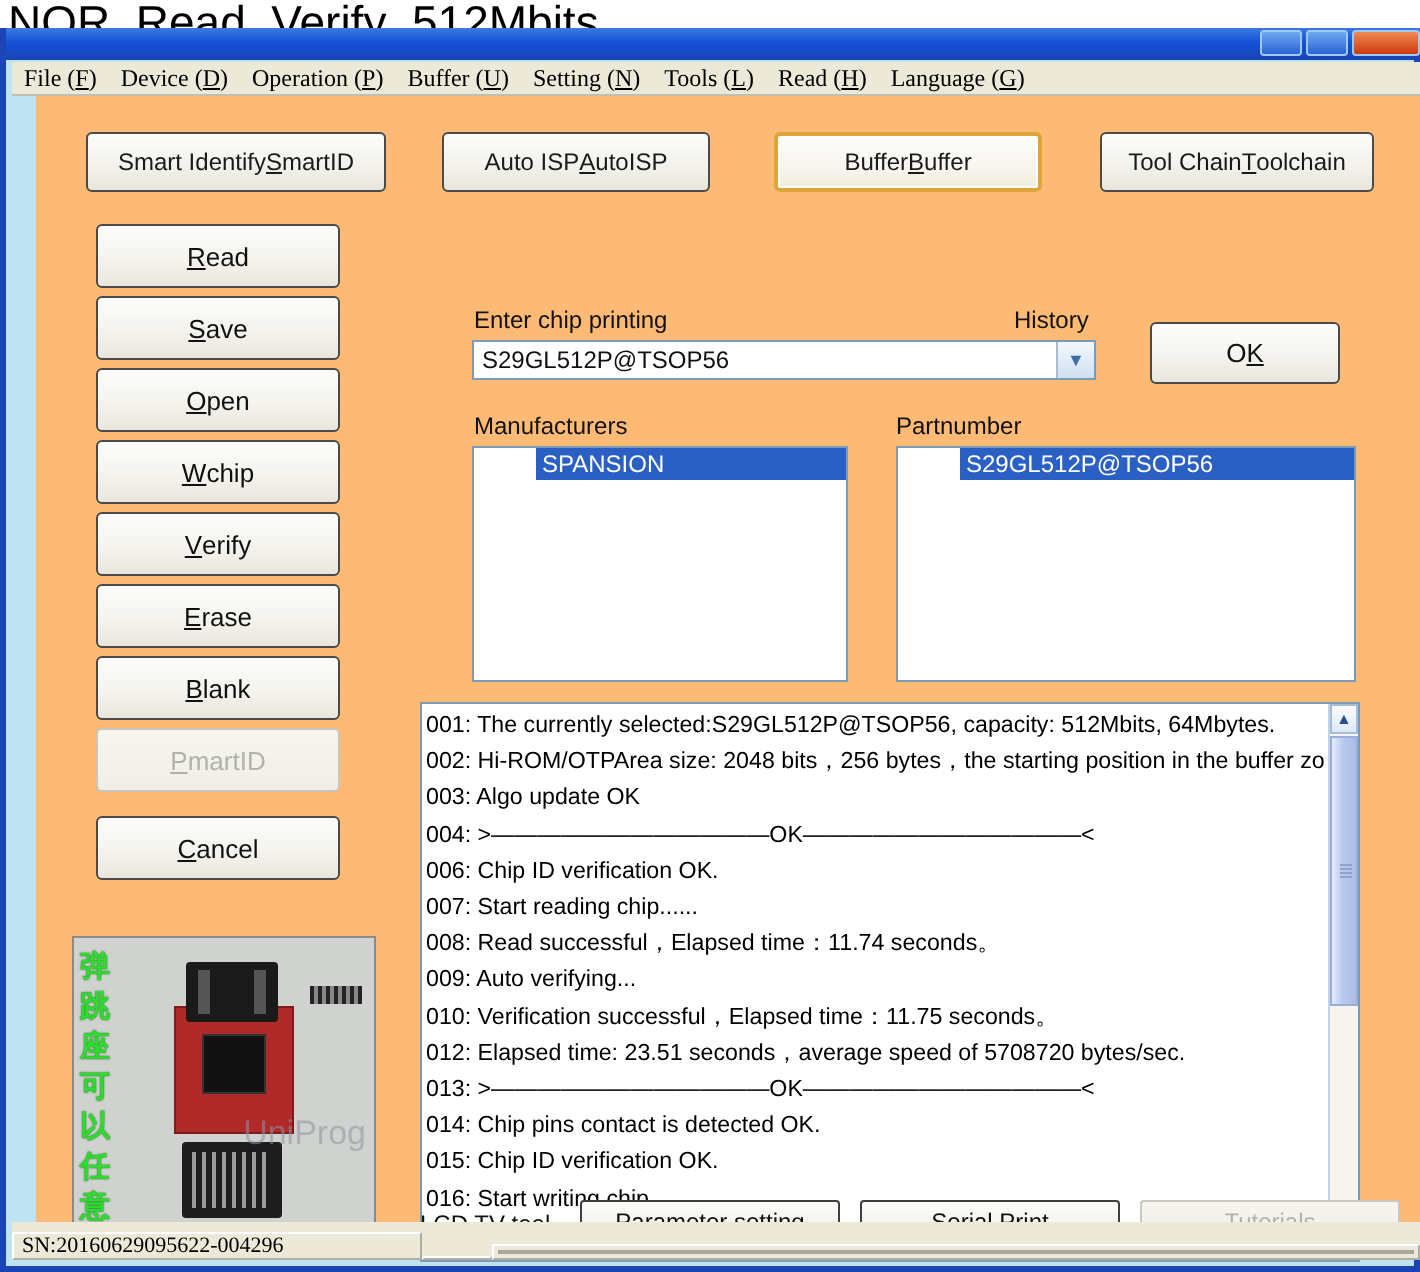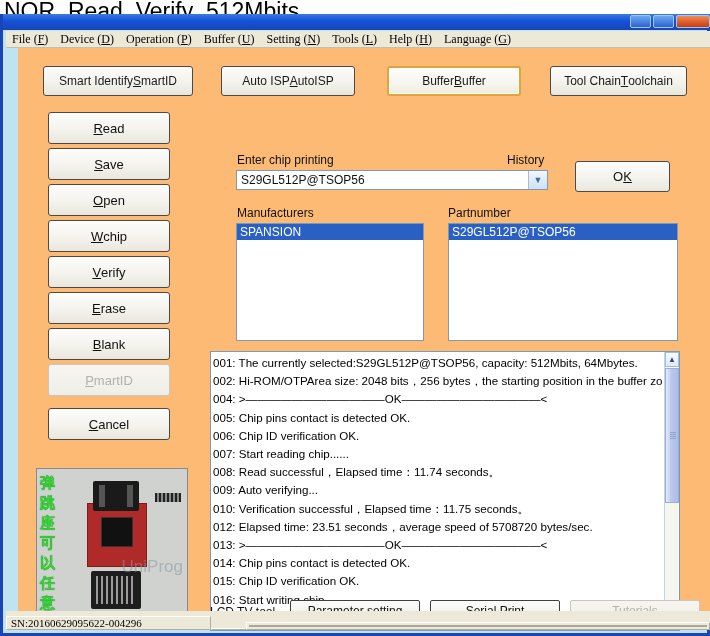--- a/index.html
+++ b/index.html
@@ -279,20 +279,21 @@
     border: 1px solid #7a9ab5;
     box-sizing: border-box;
     overflow: hidden;
   }
   .lb-item {
     font-family: "Liberation Sans", sans-serif;
     font-size: 12px;
     padding: 1px 2px 1px 3px;
     color: #111;
     white-space: nowrap;
+    margin-left: 31px;
   }
   .lb-item.sel {
     background: #2a5fc4;
     color: #fff;
   }
 
   
   .logbox {
     position: absolute;
     left: 192px; top: 303px;
@@ -474,21 +475,21 @@
       </div>
       <div class="menuitem">
         <span>Setting</span>
         (<u>N</u>)
       </div>
       <div class="menuitem">
         <span>Tools</span>
         (<u>L</u>)
       </div>
       <div class="menuitem">
-        <span>Help</span>
+        <span>Read</span>
         (<u>H</u>)
       </div>
       <div class="menuitem">
         <span>Language</span>
         (<u>G</u>)
       </div>
     </div>
 
     <div class="content">
 
@@ -596,22 +597,22 @@
       </div>
 
       <div class="listbox" style="left:430px; top:175px; width:230px; height:118px;">
         <div class="lb-item sel">S29GL512P@TSOP56</div>
       </div>
 
       <div class="logbox">
         <div class="logtext">
           <div class="logline">001:  The currently selected:S29GL512P@TSOP56, capacity: 512Mbits, 64Mbytes.</div>
           <div class="logline">002:  Hi-ROM/OTPArea size: 2048 bits，256 bytes，the starting position in the buffer zo</div>
+          <div class="logline">003:   Algo update OK</div>
           <div class="logline">004:  &gt;————————————OK————————————&lt;</div>
-          <div class="logline">005:  Chip pins contact is detected OK.</div>
           <div class="logline">006:  Chip ID verification OK.</div>
           <div class="logline">007:  Start reading chip......</div>
           <div class="logline">008:  Read successful，Elapsed time：11.74 seconds。</div>
           <div class="logline">009:  Auto verifying...</div>
           <div class="logline">010:  Verification successful，Elapsed time：11.75 seconds。</div>
           <div class="logline">012:  Elapsed time: 23.51 seconds，average speed of 5708720 bytes/sec.</div>
           <div class="logline">013:  &gt;————————————OK————————————&lt;</div>
           <div class="logline">014:  Chip pins contact is detected OK.</div>
           <div class="logline">015:  Chip ID verification OK.</div>
           <div class="logline">016:  Start writing chip......</div>

